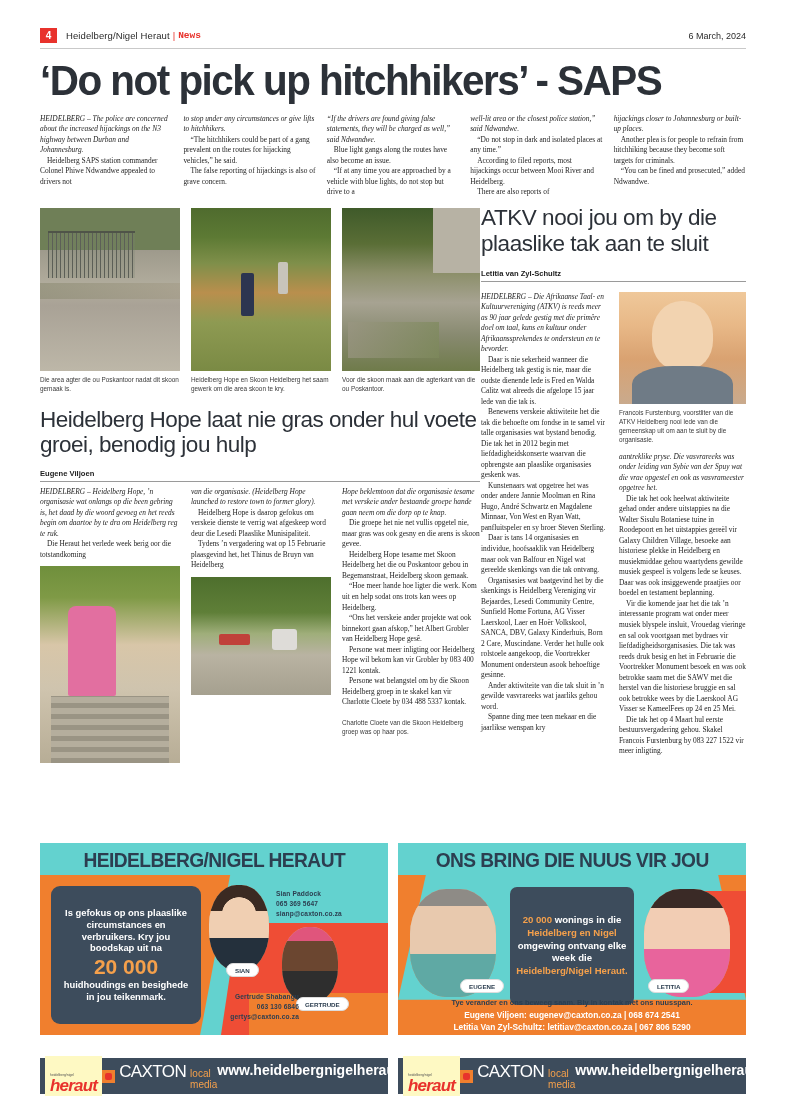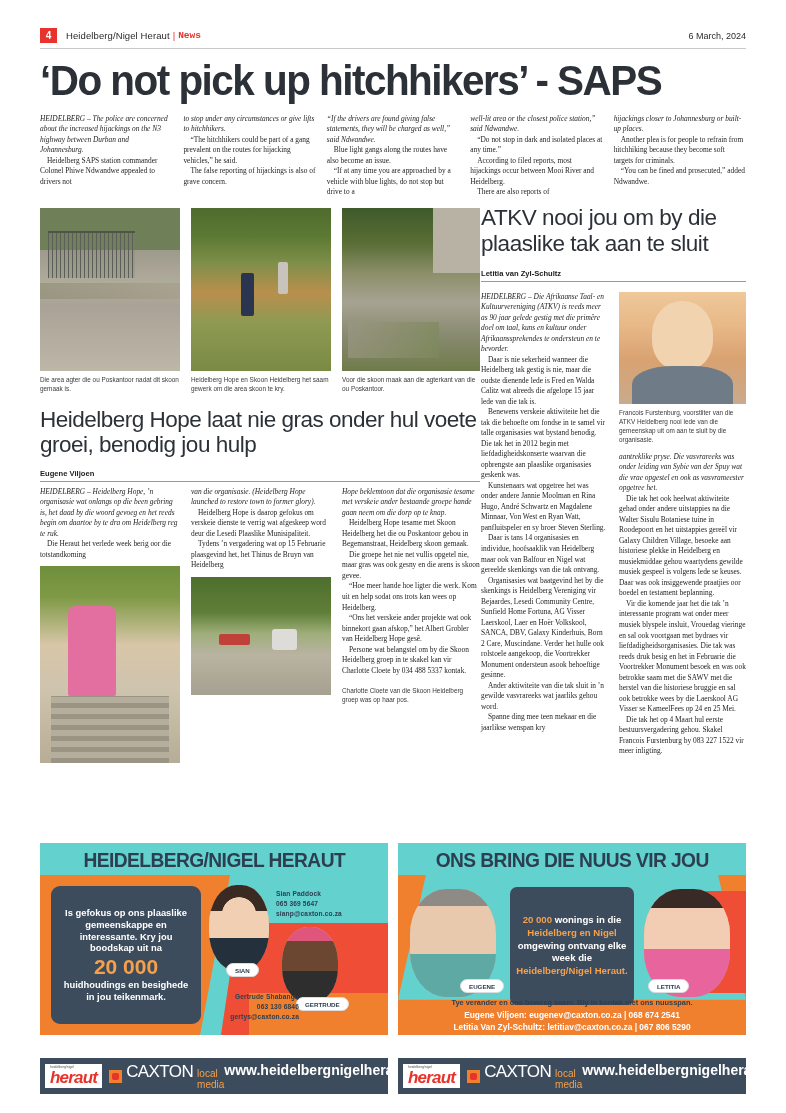--- a/index.html
+++ b/index.html
@@ -254,21 +254,21 @@
   .adR-foot .l1 { font-size:7.4px; line-height:1.6; }
   .adR-foot .l2 { font-size:8.4px; color:#fff; line-height:1.45; }
 
   
   .footers { display:flex; gap:10px; position:absolute; left:40px; top:1058px; width:706px; }
   .footer-bar {
     width:348px; height:36px; background:#3d4c5c;
     display:flex; align-items:center; padding:0 5px;
   }
   .fb-logo {
-    background:#ffffff; padding:2px 5px 2px 5px; margin-right:7px; line-height:1;
+    background:#fef9c3; padding:18px 5px 2px 5px; line-height:1;
   }
   .fb-logo .small {
     font-family:"Liberation Sans",sans-serif; font-size:3.4px; color:#555; display:block;
   }
   .fb-logo .big {
     font-family:"Liberation Sans",sans-serif; font-weight:bold; font-size:17px;
     color:#e8322c; letter-spacing:-.8px; display:block; font-style:italic;
   }
   .fb-mark {
     width:13px;height:13px;background:#f07f2e;margin-right:4px;position:relative;flex:none;
@@ -356,24 +356,25 @@
         <div class="hope-photo"></div>
       </div>
       <div class="col bodytext" style="width:140px;flex:none;">
         <p class="first">van die organisasie. (Heidelberg Hope launched to restore town to former glory).</p>
         <p>Heidelberg Hope is daarop gefokus om verskeie dienste te verrig wat afgeskeep word deur die Lesedi Plaaslike Munisipaliteit.</p>
         <p>Tydens ’n vergadering wat op 15 Februarie plaasgevind het, het Thinus de Bruyn van Heidelberg</p>
         <div class="street-photo"></div>
       </div>
       <div class="col bodytext" style="width:138px;flex:none;">
         <p class="first">Hope beklemtoon dat die organisasie tesame met verskeie ander bestaande groepe hande gaan neem om die dorp op te knap.</p>
+        <p>Die groepe het nie net vullis opgetel nie, maar gras was ook gesny en die arens is skoon gevee.</p>
         <p>Heidelberg Hope tesame met Skoon Heidelberg het die ou Poskantoor gebou in Begemanstraat, Heidelberg skoon gemaak.</p>
-        <p>Die groepe het nie net vullis opgetel nie, maar gras was ook gesny en die arens is skoon gevee.</p>
         <p>“Hoe meer hande hoe ligter die werk. Kom uit en help sodat ons trots kan wees op Heidelberg.</p>
         <p>“Ons het verskeie ander projekte wat ook binnekort gaan afskop,” het Albert Grobler van Heidelberg Hope gesê.</p>
+        <p>Persone wat meer inligting oor Heidelberg Hope wil bekom kan vir Grobler by 083 400 1221 kontak.</p>
         <p>Persone wat belangstel om by die Skoon Heidelberg groep in te skakel kan vir Charlotte Cloete by 034 488 5337 kontak.</p>
         <div class="caption" style="margin-top:10px;">Charlotte Cloete van die Skoon Heidelberg groep was op haar pos.</div>
       </div>
     </div>
   </div>
 
   <div class="right-pkg">
     <div class="atkv-head">ATKV nooi jou om by die plaaslike tak aan te sluit</div>
     <div class="byline">Letitia van Zyl-Schultz</div>
     <div class="byline-rule"></div>
@@ -407,21 +408,21 @@
       <div class="ad-band">
         <span class="ad-band-title">HEIDELBERG/NIGEL HERAUT</span>
       </div>
       <div class="ad-body">
         <div class="adL-bg1"></div>
         <div class="adL-bg2"></div>
         <div class="adL-bg3"></div>
         <div class="adL-bg4"></div>
 
         <div class="adL-card">
-          <div class="t">Is gefokus op ons plaaslike gemeenskappe en interessante. Kry jou boodskap uit na</div>
+          <div class="t">Is gefokus op ons plaaslike circumstances en verbruikers. Kry jou boodskap uit na</div>
           <div class="big">20 000</div>
           <div class="t">huidhoudings en besighede in jou teikenmark.</div>
         </div>
 
         <div class="avatar av-sian"></div>
         <div class="badge" style="left:186px;top:88px;">SIAN</div>
 
         <div class="avatar av-gert"></div>
         <div class="badge" style="left:256px;top:122px;">GERTRUDE</div>
 

